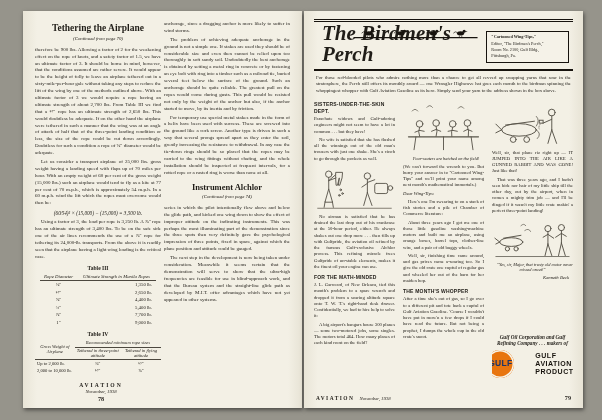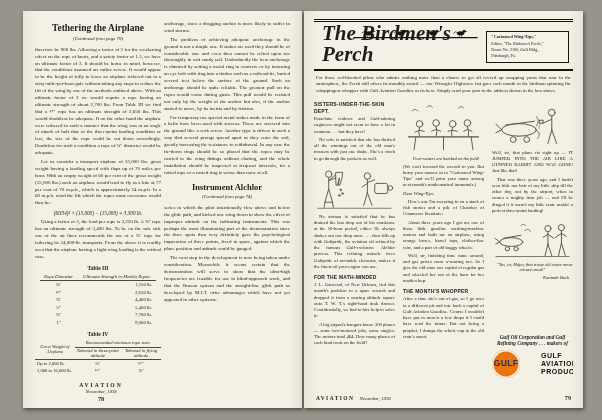--- a/index.html
+++ b/index.html
@@ -61,21 +61,21 @@
   .rcol p.noind { text-indent:0; }
   .rhead { font-family:"Liberation Sans", sans-serif; font-weight:bold; font-size:5px;
            letter-spacing:.2px; margin:2px 0 1.5px; text-indent:0; }
   .caption { font-size:4.4px; font-style:italic; text-align:center; margin:1px 0 2.5px; text-indent:0; }
   .sig { text-align:right; font-style:italic; margin-right:4px; }
   .cartoon { width:100%; margin:1px 0 1px; }
   .cartoon svg { width:100%; height:auto; display:block; }
 
   .gulf-ad { margin-top:auto; text-align:center; padding-top:2px; }
   .gulf-lines { font-size:5.2px; font-weight:bold; font-style:italic; line-height:1.3; }
-  .gulf-row { display:flex; align-items:center; justify-content:flex-start; gap:21px; margin-top:3px; }
+  .gulf-row { display:flex; align-items:center; justify-content:center; gap:21px; margin-top:3px; }
   .gulf-disc { width:28px; height:28px; border-radius:50%; background:#e8750f; flex:0 0 auto;
                display:flex; align-items:center; justify-content:center;
                box-shadow:inset 0 0 0 1.5px #f6f3e9, inset 0 0 0 3.5px #e8750f; }
   .gulf-disc span { font-family:"Liberation Sans", sans-serif; font-weight:bold; color:#1c3569;
                     font-size:8.5px; letter-spacing:.3px; }
   .gulf-product { font-family:"Liberation Sans", sans-serif; font-weight:bold; color:#17130e;
                   font-size:7px; line-height:1.1; letter-spacing:.5px; text-align:left; }
   .rp-footer { position:absolute; bottom:7px; left:12px; right:12px; display:flex;
                justify-content:space-between; align-items:baseline; }
   .rp-footer .left-group { display:flex; gap:5px; align-items:baseline; }

